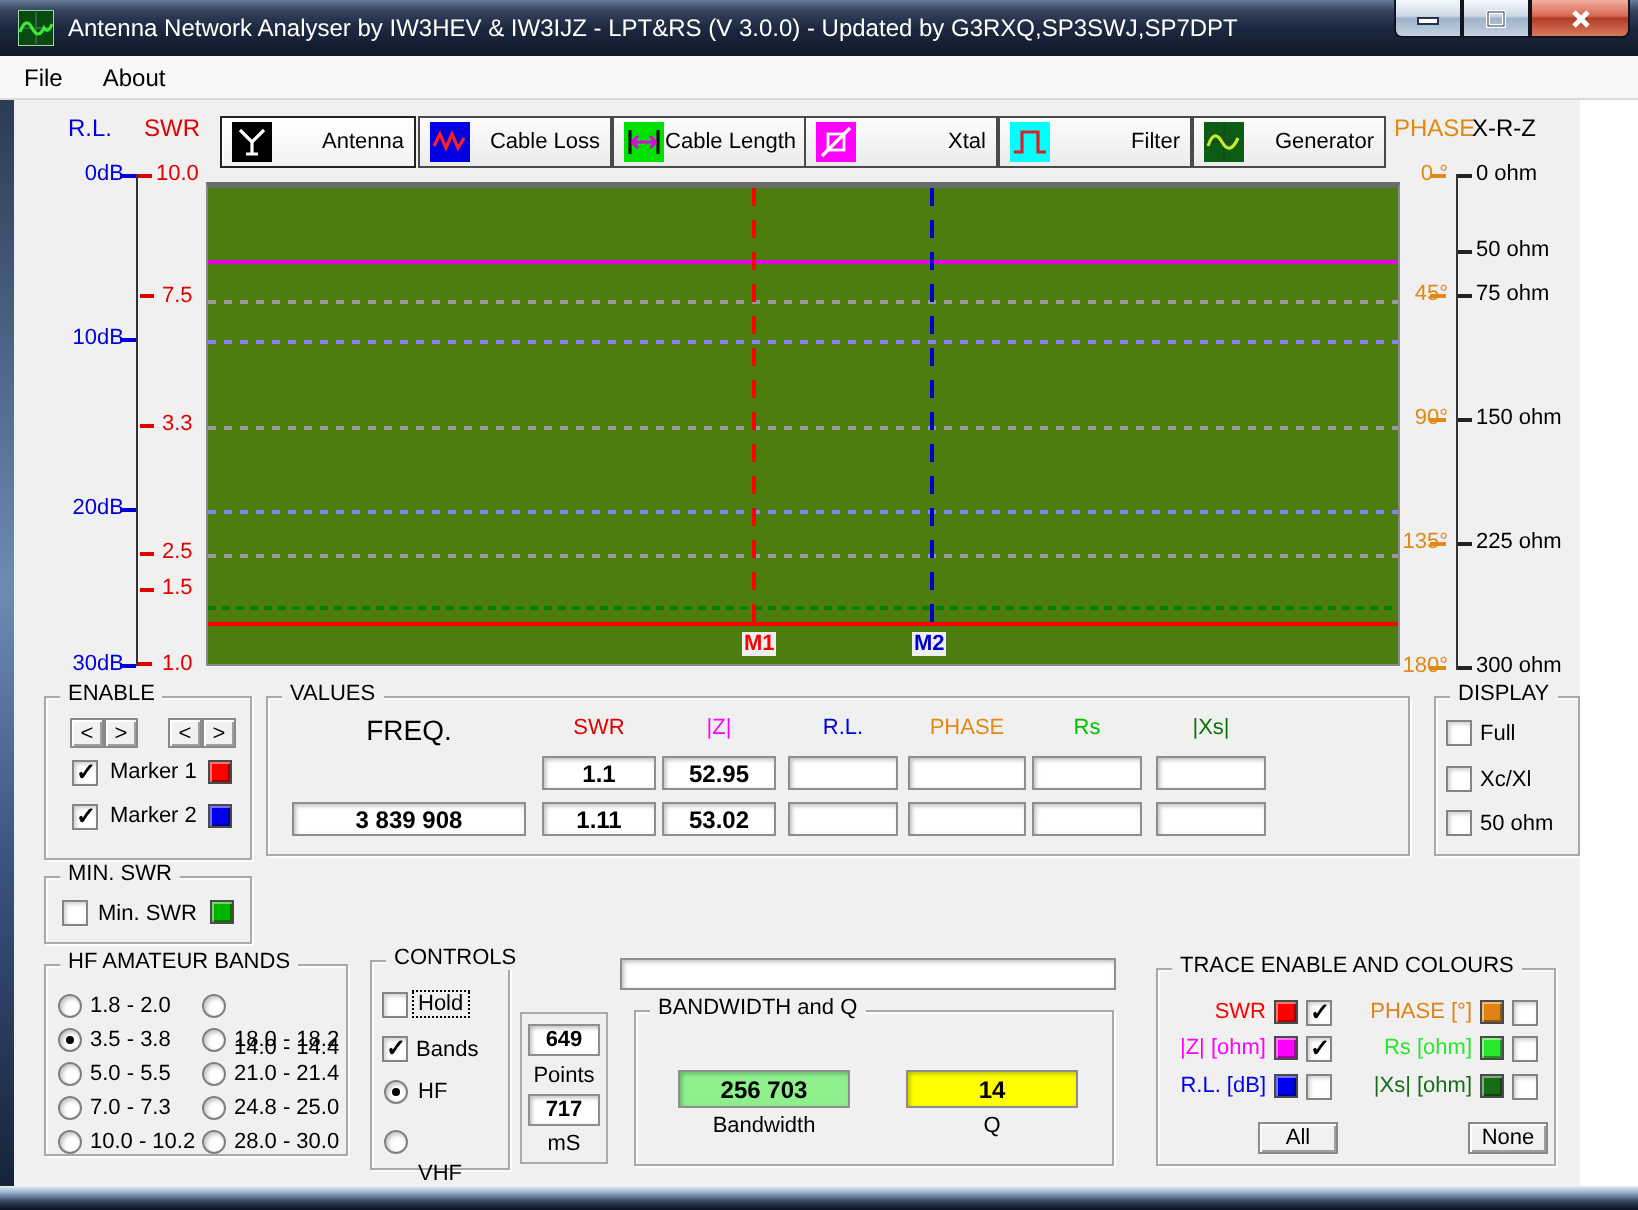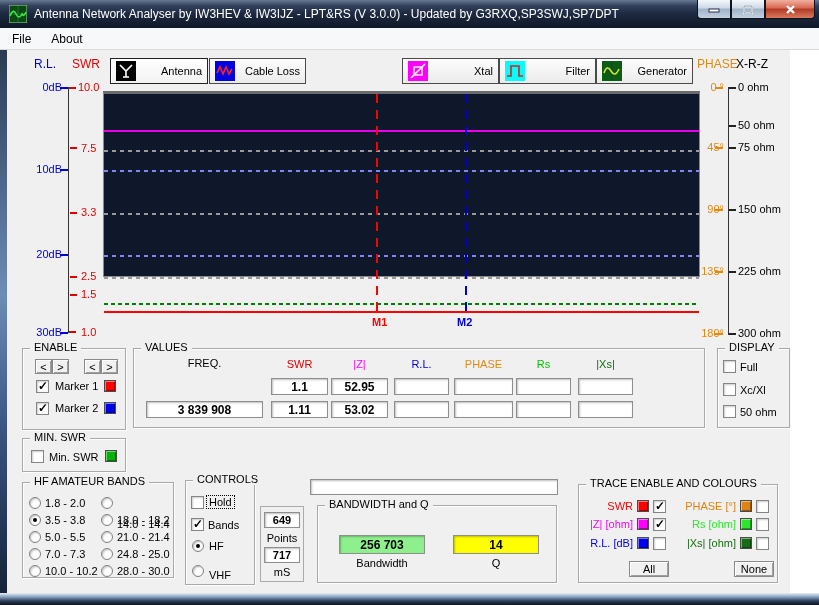--- a/index.html
+++ b/index.html
@@ -42,21 +42,21 @@
   
   .axis-title { font-size:12px; }
   .c-blue { color:#0000d8; } .c-red { color:#e00000; }
   .c-orange { color:#e08a14; } .c-mag { color:#ff00ff; }
   .c-green { color:#00c000; } .c-dgreen { color:#0e700e; }
   .vline { width:1px; background:#333; }
   .tick { height:2px; }
   .tl { font-size:11px; white-space:nowrap; }
 
   
-  .plot { left:103px; top:91px; width:597px; height:186px; background:#0f172a;
+  .plot { left:103px; top:91px; width:597px; height:242px; background:#4d7c0f;
     border:1px solid #8a8a8a; border-top:3px solid #6b6b6b; }
   .grid { left:0; width:595px; height:2px; }
   .grid-gray { background:repeating-linear-gradient(90deg,#9a9a9a 0 4px,transparent 4px 8px); }
   .grid-blue { background:repeating-linear-gradient(90deg,#8484ff 0 4px,transparent 4px 8px); }
   .grid-green{ background:repeating-linear-gradient(90deg,#008000 0 4px,transparent 4px 7px); }
   .trace { left:0; width:595px; height:2px; }
   .mline { top:0; width:2px; height:237px; }
   .m1 { background:repeating-linear-gradient(180deg,#ff0000 0 9px,transparent 9px 16px); }
   .m2 { background:repeating-linear-gradient(180deg,#0000cc 0 9px,transparent 9px 16px); }
   .mlabel { font-size:11px; font-weight:bold; background:#efefef; padding:0 1px; }
@@ -140,20 +140,30 @@
   </div>
   <div class="abs tab" style="left:209px;width:97px;">
     <span class="ticon">
       <svg width="20" height="20" viewBox="0 0 20 20">
           <rect width="20" height="20" fill="#0000e0"></rect>
           <polyline points="2,12 5,6 8,13 11,6 14,13 17,8" stroke="#ff2020" stroke-width="1.6" fill="none"></polyline>
         </svg>
     </span>
     <span class="lbl">Cable Loss</span>
   </div>
+  <div class="abs tab" style="left:306px;width:98px;">
+    <span class="ticon">
+      <svg width="20" height="20" viewBox="0 0 20 20">
+          <rect width="20" height="20" fill="#00e000"></rect>
+          <path d="M3 4 V16 M17 4 V16" stroke="#111" stroke-width="1.6"></path>
+          <path d="M4 10 H16 M4 10 l3 -3 M4 10 l3 3 M16 10 l-3 -3 M16 10 l-3 3" stroke="#e000e0" stroke-width="1.5" fill="none"></path>
+        </svg>
+    </span>
+    <span class="lbl">Cable Length</span>
+  </div>
   <div class="abs tab" style="left:402px;width:97px;">
     <span class="ticon">
       <svg width="20" height="20" viewBox="0 0 20 20">
           <rect width="20" height="20" fill="#ff00ff"></rect>
           <rect x="6" y="6" width="8" height="8" fill="none" stroke="#fff" stroke-width="1.4"></rect>
           <path d="M3 17 L17 3" stroke="#fff" stroke-width="1.6"></path>
         </svg>
     </span>
     <span class="lbl">Xtal</span>
   </div>
@@ -259,21 +269,21 @@
     <span class="abs lbl" style="left:32px;top:31px;">Marker 1</span>
     <div class="abs swatch" style="left: 81px; top: 31px; background-color: rgb(255, 0, 0);"></div>
 
     <div class="abs cb checked" style="left:13px;top:53px;"></div>
     <span class="abs lbl" style="left:32px;top:53px;">Marker 2</span>
     <div class="abs swatch" style="left: 81px; top: 53px; background-color: rgb(0, 0, 238);"></div>
   </div>
 
   <div class="abs gbox" style="left:133px;top:348px;width:572px;height:80px;">
     <span class="glabel">VALUES</span>
-    <span class="abs hdr" style="left:12px;top:8px;width:117px;font-size:11px;">FREQ.</span>
+    <span class="abs hdr" style="left:12px;top:8px;width:117px;font-size:14px;">FREQ.</span>
     <span class="abs hdr c-red" style="left:137px;top:9px;width:57px;">SWR</span>
     <span class="abs hdr c-mag" style="left:197px;top:9px;width:57px;">|Z|</span>
     <span class="abs hdr c-blue" style="left:260px;top:9px;width:55px;">R.L.</span>
     <span class="abs hdr c-orange" style="left:320px;top:9px;width:59px;">PHASE</span>
     <span class="abs hdr c-green" style="left:382px;top:9px;width:55px;">Rs</span>
     <span class="abs hdr c-dgreen" style="left:444px;top:9px;width:55px;">|Xs|</span>
 
     <div class="abs sunken field" style="left:137px;top:29px;width:57px;height:17px;">1.1</div>
     <div class="abs sunken field" style="left:197px;top:29px;width:57px;height:17px;">52.95</div>
     <div class="abs sunken field" style="left:260px;top:29px;width:55px;height:17px;"></div>
@@ -335,21 +345,21 @@
 
   <div class="abs gbox" style="left:185px;top:480px;width:70px;height:105px;">
     <span class="glabel">CONTROLS</span>
     <div class="abs cb" style="left:5px;top:15px;"></div>
     <span class="abs lbl focus-dotted" style="left:20px;top:14px;">Hold</span>
     <div class="abs cb checked" style="left:5px;top:37px;"></div>
     <span class="abs lbl" style="left:22px;top:38px;">Bands</span>
     <div class="abs radio checked" style="left:6px;top:59px;"></div>
     <span class="abs lbl" style="left:23px;top:59px;">HF</span>
     <div class="abs radio" style="left:6px;top:84px;"></div>
-    <span class="abs lbl" style="left:23px;top:88px;">VHF</span>
+    <span class="abs lbl" style="left:23px;top:100px;">VHF</span>
   </div>
 
   <div class="abs" style="left:260px;top:506px;width:44px;height:76px;border:1px solid #aaa;">
     <div class="abs sunken field" style="left:3px;top:5px;width:36px;height:16px;font-size:11px;">649</div>
     <span class="abs lbl" style="left:0;top:25px;width:42px;text-align:center;">Points</span>
     <div class="abs sunken field" style="left:3px;top:40px;width:36px;height:16px;font-size:11px;">717</div>
     <span class="abs lbl" style="left:0;top:59px;width:42px;text-align:center;">mS</span>
   </div>
 
   <div class="abs sunken" style="left:310px;top:479px;width:248px;height:16px;"></div>

